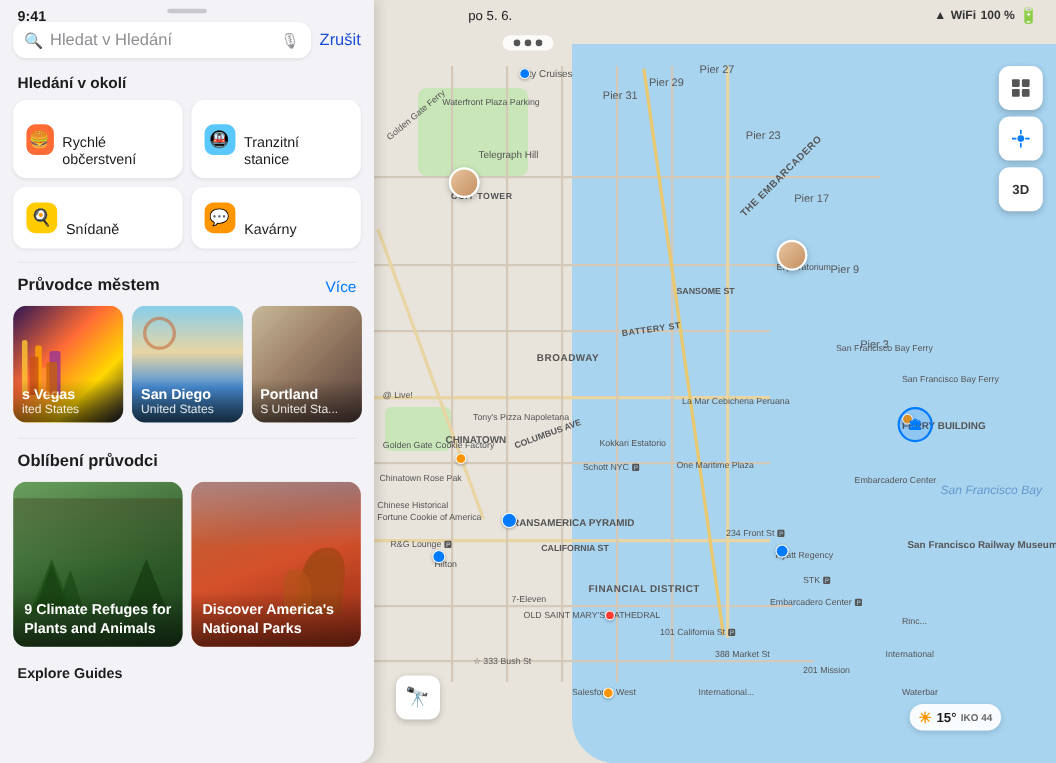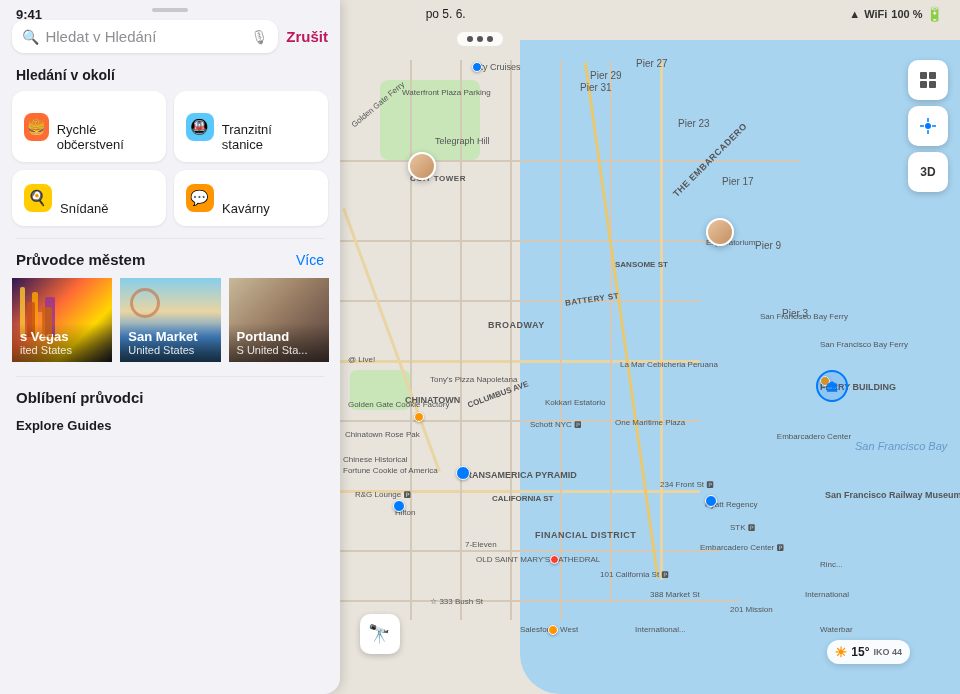--- a/index.html
+++ b/index.html
@@ -93,23 +93,23 @@
     .search-input-text {
       flex: 1;
       font-size: 15px;
       color: #8e8e93;
     }
     .mic-icon {
       color: #8e8e93;
       font-size: 14px;
     }
     .cancel-btn {
-      color: #be185d;
+      color: #1d4ed8;
       font-size: 15px;
-      font-weight: 700;
+      font-weight: 400;
       cursor: pointer;
       white-space: nowrap;
     }
 
     
     .section-label {
       padding: 6px 16px 8px;
       font-size: 14px;
       font-weight: 600;
       color: #1c1c1e;
@@ -178,22 +178,22 @@
 
     
     .city-cards-row {
       display: flex;
       gap: 8px;
       padding: 0 12px 14px;
       overflow: hidden;
     }
     .city-card {
       flex: 0 0 calc(33% - 4px);
-      height: 84px;
-      border-radius: 0;
+      height: 106px;
+      border-radius: 12px;
       overflow: hidden;
       position: relative;
       cursor: pointer;
     }
     .city-card-overlay {
       position: absolute;
       bottom: 0; left: 0; right: 0;
       padding: 6px 8px;
       background: linear-gradient(transparent, rgba(0,0,0,0.55));
     }
@@ -461,21 +461,21 @@
   <div class="road-line" style="top:60px; left:610px; width:2px; height:540px;"></div>
   <div class="road-line road-major" style="top:60px; left:660px; width:3px; height:520px;"></div>
   <div class="road-line" style="top:60px; left:510px; width:2px; height:560px;"></div>
   <div class="road-line" style="top:60px; left:460px; width:2px; height:560px;"></div>
   <div class="road-line" style="top:60px; left:410px; width:2px; height:560px;"></div>
 
   <div style="position:absolute; top:200px; left:390px; width:3px; height:280px; background:#e8d5a3; transform:rotate(-20deg); z-index:3;"></div>
 
   <div style="position:absolute; top:60px; left:620px; width:3px; height:520px; background:#e8c870; transform:rotate(-8deg); z-index:3;"></div>
 
-  <div class="map-label" style="top:82px; left:580px;">Pier 31</div>
+  <div class="map-label" style="top:82px; left:548px;">Pier 31</div>
   <div class="map-label" style="top:70px; left:590px;">Pier 29</div>
   <div class="map-label" style="top:58px; left:636px;">Pier 27</div>
   <div class="map-label" style="top:118px; left:678px;">Pier 23</div>
   <div class="map-label" style="top:176px; left:722px;">Pier 17</div>
   <div class="map-label" style="top:240px; left:755px;">Pier 9</div>
   <div class="map-label" style="top:308px; left:782px;">Pier 3</div>
   <div class="map-label" style="top:136px; left:435px; font-size:9px;">Telegraph Hill</div>
   <div class="map-label" style="top:174px; left:410px; font-size:8px; font-weight:700; letter-spacing:0.5px;">COIT TOWER</div>
   <div class="map-label" style="top:155px; left:660px; transform:rotate(-45deg); font-size:9px; font-weight:700; letter-spacing:0.5px;">THE EMBARCADERO</div>
   <div class="map-label" style="top:320px; left:488px; font-size:9px; font-weight:700; letter-spacing:0.5px;">BROADWAY</div>
@@ -662,35 +662,59 @@
       <div class="city-card-overlay">
         <div class="city-name">s Vegas</div>
         <div class="city-country">ited States</div>
       </div>
     </div>
 
     <div class="city-card card-sandiego">
 
       <div style="position:absolute; top:10px; left:10px; width:30px; height:30px; border-radius:50%; border:3px solid rgba(200,100,50,0.8); opacity:0.7;"></div>
       <div class="city-card-overlay">
-        <div class="city-name">San Market</div>
+        <div class="city-name">San Diego</div>
         <div class="city-country">United States</div>
       </div>
     </div>
 
     <div class="city-card card-portland">
       <div class="city-card-overlay">
         <div class="city-name">Portland</div>
         <div class="city-country">S United Sta...</div>
       </div>
     </div>
   </div>
 
   <div class="section-divider"></div>
 
   <div class="section-header">
     <span class="section-title">Oblíbení průvodci</span>
   </div>
 
+  <div class="favorites-cards-row">
+    <div class="fav-card fav-card-bg-green">
+
+      <div style="position:absolute; bottom:35px; left:20px; width:0; height:0; border-left:15px solid transparent; border-right:15px solid transparent; border-bottom:40px solid rgba(20,60,15,0.6);"></div>
+      <div style="position:absolute; bottom:35px; left:40px; width:0; height:0; border-left:12px solid transparent; border-right:12px solid transparent; border-bottom:35px solid rgba(25,70,20,0.65);"></div>
+      <div style="position:absolute; bottom:35px; right:15px; width:0; height:0; border-left:18px solid transparent; border-right:18px solid transparent; border-bottom:45px solid rgba(15,50,10,0.6);"></div>
+
+      <div style="position:absolute; top:15px; left:0; right:0; height:60px; background:linear-gradient(180deg, rgba(60,40,20,0.3), transparent);"></div>
+      <div class="fav-card-overlay">
+        <div class="fav-card-title">9 Climate Refuges for Plants and Animals</div>
+      </div>
+    </div>
+
+    <div class="fav-card fav-card-bg-red">
+
+      <div style="position:absolute; bottom:30px; right:15px; width:40px; height:60px; background:rgba(160,70,20,0.75); border-radius:50% 40% 0 0; transform:skewX(-5deg);"></div>
+      <div style="position:absolute; bottom:30px; right:45px; width:25px; height:40px; background:rgba(180,85,25,0.65); border-radius:30% 50% 0 0;"></div>
+
+      <div style="position:absolute; top:0; left:0; right:0; height:60px; background:linear-gradient(180deg, rgba(100,160,220,0.4), transparent);"></div>
+      <div class="fav-card-overlay">
+        <div class="fav-card-title">Discover America's National Parks</div>
+      </div>
+    </div>
+  </div>
 
   <div class="bottom-section-label">Explore Guides</div>
 
 </div>
 
 </body></html>

